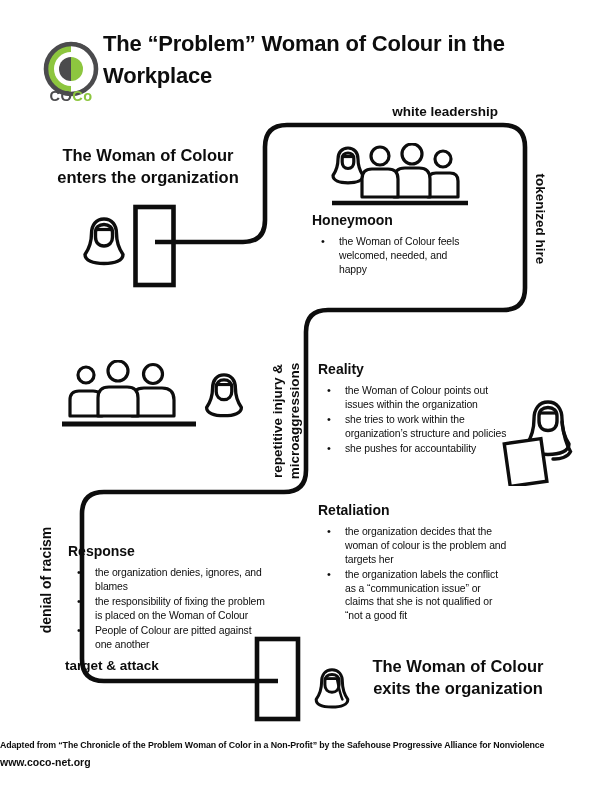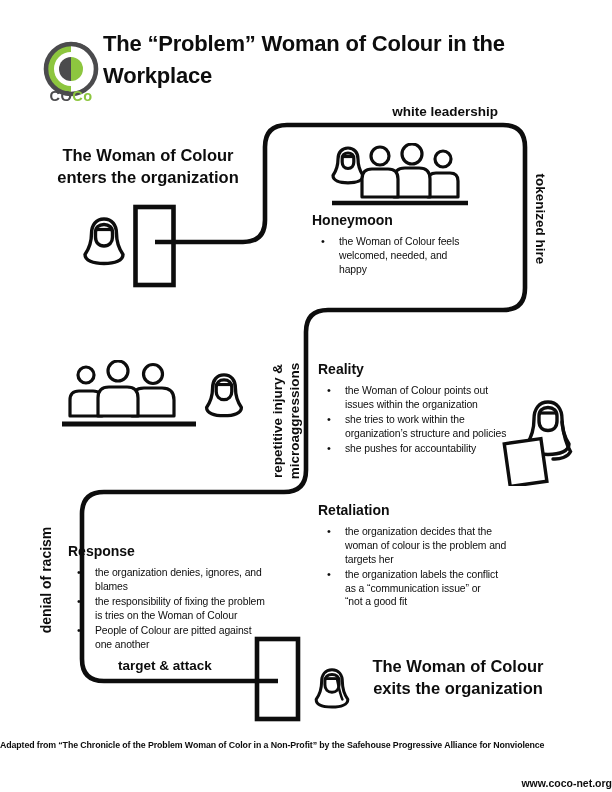--- a/index.html
+++ b/index.html
@@ -19,21 +19,21 @@
   .stage{position:absolute;}
   .stage h3{margin:0;font-size:14px;font-weight:bold;text-align:left;line-height:15px;}
   .stage ul{margin:7px 0 0 0;padding:0;list-style:none;}
   .stage li{position:relative;padding-left:27px;font-size:10.4px;font-weight:400;line-height:13.8px;letter-spacing:-0.1px;margin:0 0 1.5px 0;}
   .stage li::before{content:"•";position:absolute;left:9px;top:0;font-size:11px;}
   #stage-honeymoon{left:312px;top:213px;width:180px;}
   #stage-reality{left:318px;top:350px;width:205px;margin-top:12px;}
   #stage-response{left:68px;top:513px;width:230px;margin-top:31px;}
   #stage-retaliation{left:318px;top:503px;width:205px;}
   #footer-credit{left:0;top:740px;width:612px;text-align:left;font-size:8.8px;font-weight:bold;letter-spacing:-0.1px;}
-  #footer-website{left:0;top:756px;width:612px;text-align:right;font-size:10.5px;font-weight:bold;margin-top:21px;}
+  #footer-website{left:0;top:756px;width:612px;text-align:left;font-size:10.5px;font-weight:bold;}
   #logo-wordmark{left:34px;top:88px;width:74px;text-align:center;font-size:14.5px;font-weight:bold;letter-spacing:0.5px;}
   svg{display:block;}
 </style>
 </head>
 <body>
 
 <div id="page">
 
   <svg class="abs" style="left:42px;top:40px" width="58" height="58" viewBox="0 0 58 58">
     <path d="M29 5 A24 24 0 0 0 29 53 Z" fill="#8dc63f"></path>
@@ -152,46 +152,47 @@
 
   <div class="stage" id="stage-response">
     <h3>Response</h3>
     <ul>
       <li>
         <div>the organization denies, ignores, and</div>
         <div>blames</div>
       </li>
       <li>
         <div>the responsibility of fixing the problem</div>
-        <div>is tries on the Woman of Colour</div>
+        <div>is placed on the Woman of Colour</div>
       </li>
       <li>
         <div>People of Colour are pitted against</div>
         <div>one another</div>
       </li>
     </ul>
   </div>
 
   <div class="stage" id="stage-retaliation">
     <h3>Retaliation</h3>
     <ul>
       <li>
         <div>the organization decides that the</div>
         <div>woman of colour is the problem and</div>
         <div>targets her</div>
       </li>
       <li>
         <div>the organization labels the conflict</div>
         <div>as a “communication issue” or</div>
+        <div>claims that she is not qualified or</div>
         <div>“not a good fit</div>
       </li>
     </ul>
   </div>
 
-  <div class="abs edge-label" style="left:65px;top:658px;width:200px;text-align:center">target &amp; attack</div>
+  <div class="abs edge-label" style="left:65px;top:658px;width:200px;text-align:left">target &amp; attack</div>
 
   <svg class="abs" style="left:312px;top:664px" width="40" height="50" viewBox="0 0 48 52">
     <path d="M24 3 C16 3 11.5 9 11.5 17.5 C11.5 26 9.5 32 5 38.5 C5 44.5 13 47.5 24 47.5 C35 47.5 43 44.5 43 38.5 C38.5 32 36.5 26 36.5 17.5 C36.5 9 32 3 24 3 Z" fill="#fff" stroke="#0d0d0d" stroke-width="3.6" stroke-linejoin="round"></path>
     <path d="M24 8.5 C19 8.5 15.5 11.5 15.5 16.5 L15.5 21 C15.5 26.5 19 30 24 30 C29 30 32.5 26.5 32.5 21 L32.5 16.5 C32.5 11.5 29 8.5 24 8.5 Z" fill="#fff" stroke="#0d0d0d" stroke-width="3.6"></path>
     <line x1="15.5" y1="13.5" x2="32.5" y2="13.5" stroke="#0d0d0d" stroke-width="3.4"></line>
     <path d="M30 14 C32 24 33.5 32 36.5 38.5" fill="none" stroke="#0d0d0d" stroke-width="3" stroke-linecap="round"></path>
   </svg>
 
   <div class="abs big-label" id="exit-label">
     <div>The Woman of Colour</div>

